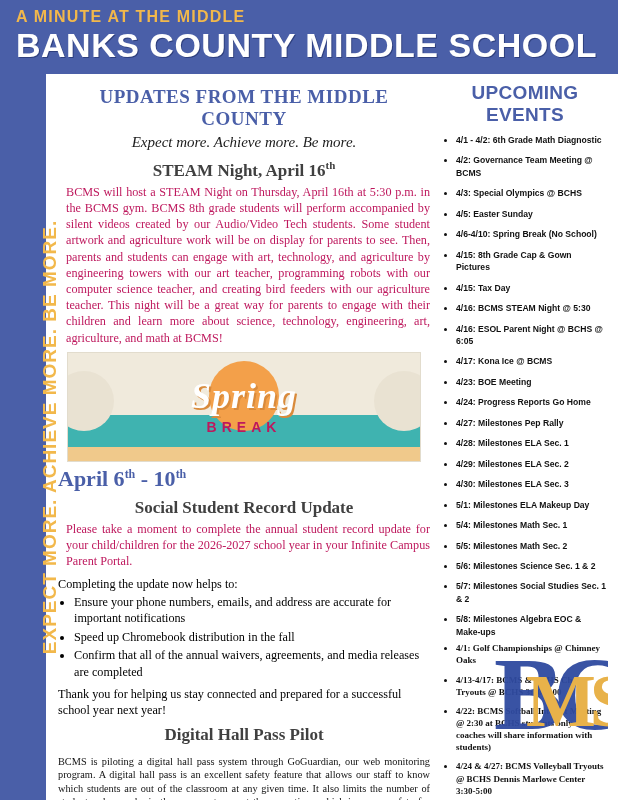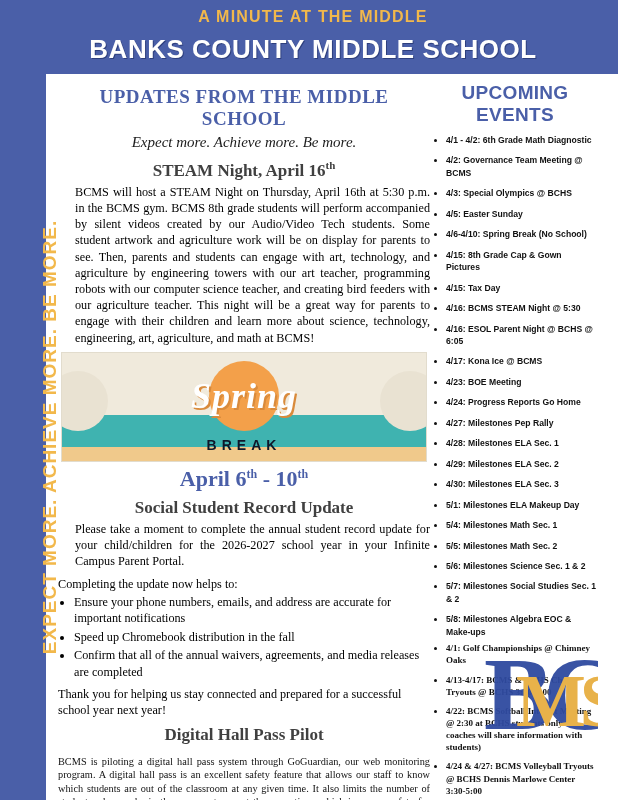--- a/index.html
+++ b/index.html
@@ -9,40 +9,40 @@
     font-family:"Liberation Serif", serif;
     overflow:hidden;
     position:relative;
   }
   .page{position:relative;width:618px;height:800px;overflow:hidden;background:#fff;}
 
   
   .header{
     background:#4a5fa8;
     color:#ffffff;
-    text-align:center;
-    padding:6px 0 8px 8px;
+    text-align:left;
+    padding:6px 0 8px 16px;
     height:74px;
     box-sizing:border-box;
   }
   .header .sub{
     font-family:"Liberation Sans", sans-serif;
     font-weight:bold;
     letter-spacing:1.2px;
     font-size:16px;
     color:#f2b84b;
     margin-top:2px;
   }
   .header .title{
     font-family:"Liberation Sans", sans-serif;
     font-weight:bold;
-    font-size:26px;
+    font-size:34px;
     letter-spacing:0.5px;
     line-height:1.05;
-    margin-top:10px;
+    margin-top:2px;
     text-shadow:1px 1px 0 #2e3f7d;
   }
 
   
   .vertical-band{
     position:absolute;
     left:0;top:74px;
     width:46px;height:726px;
     background:#4a5fa8;
   }
@@ -67,21 +67,21 @@
     position:absolute;
     left:46px;top:74px;
     width:572px;height:726px;
   }
   .left-col{
     position:absolute;left:0;top:0;width:396px;height:726px;
     padding:8px 12px 0 12px;
     box-sizing:border-box;
   }
   .right-col{
-    position:absolute;left:382px;top:0;width:176px;height:686px;
+    position:absolute;left:392px;top:0;width:176px;height:686px;
     padding:6px 8px 0 6px;
     box-sizing:border-box;
   }
 
   
   .updates-head{
     color:#4a5fa8;
     font-family:"Liberation Serif", serif;
     font-weight:bold;
     font-size:19px;
@@ -101,33 +101,32 @@
     font-weight:bold;
     font-size:17px;
     text-align:center;
     margin:6px 0 3px 0;
   }
   .sec-title .sup{font-size:11px;vertical-align:super;}
   .body-text{
     font-size:12.2px;
     line-height:1.33;
     text-align:justify;
-    color:#000000;
-    margin:0 0 6px 17px;
+    color:#be185d;
+    margin:0 0 6px 8px;
   }
 
   
   .spring-card{
     position:relative;
     width:352px;height:108px;
     margin:6px auto 4px auto;
     background:#f0eadc;
     overflow:hidden;
     border:1px solid #e2dccd;
-    padding-left:12px;
   }
   .spring-card .sun{
     position:absolute;left:50%;top:8px;transform:translateX(-50%);
     width:70px;height:70px;border-radius:50%;
     background:#f3a04a;
   }
   .spring-card .sea{
     position:absolute;left:0;bottom:0;width:100%;height:46px;
     background:#3fb3b0;
   }
@@ -152,25 +151,24 @@
     text-shadow:2px 2px 0 #d98b3c;
     letter-spacing:1px;
   }
   .break-word{
     position:absolute;left:0;right:0;top:66px;
     text-align:center;
     font-family:"Liberation Sans", sans-serif;
     font-weight:bold;
     font-size:14px;
     letter-spacing:5px;
-    color:#0f172a;
-    margin-top:18px;
+    color:#be185d;
   }
   .spring-dates{
-    text-align:center;
+    text-align:left;
     color:#4a5fa8;
     font-weight:bold;
     font-size:22px;
     margin:2px 0 4px 0;
   }
   .spring-dates .sup{font-size:12px;vertical-align:super;}
 
   .bullets{
     margin:2px 0 6px 16px;
     padding:0;
@@ -267,21 +265,21 @@
   </div>
 
   <div class="vertical-band">
     <div class="vtext">EXPECT MORE. ACHIEVE MORE. BE MORE.</div>
   </div>
 
   <div class="cols">
 
     <div class="left-col">
 
-      <div class="updates-head">UPDATES FROM THE MIDDLE SCHOOL</div>
+      <div class="updates-head">UPDATES FROM THE MIDDLE COUNTY</div>
       <div class="tagline">Expect more. Achieve more. Be more.</div>
 
       <div class="sec-title">
         <span>STEAM Night, April 16</span><span class="sup">th</span>
       </div>
       <p class="body-text">BCMS will host a STEAM Night on Thursday, April 16th at 5:30 p.m. in the BCMS gym. BCMS 8th grade students will perform accompanied by silent videos created by our Audio/Video Tech students. Some student artwork and agriculture work will be on display for parents to see. Then, parents and students can engage with art, technology, and agriculture by engineering towers with our art teacher, programming robots with our computer science teacher, and creating bird feeders with our agriculture teacher. This night will be a great way for parents to engage with their children and learn more about science, technology, engineering, art, agriculture, and math at BCMS!</p>
 
       <div class="spring-card">
         <div class="sea"></div>
         <div class="sand"></div>

